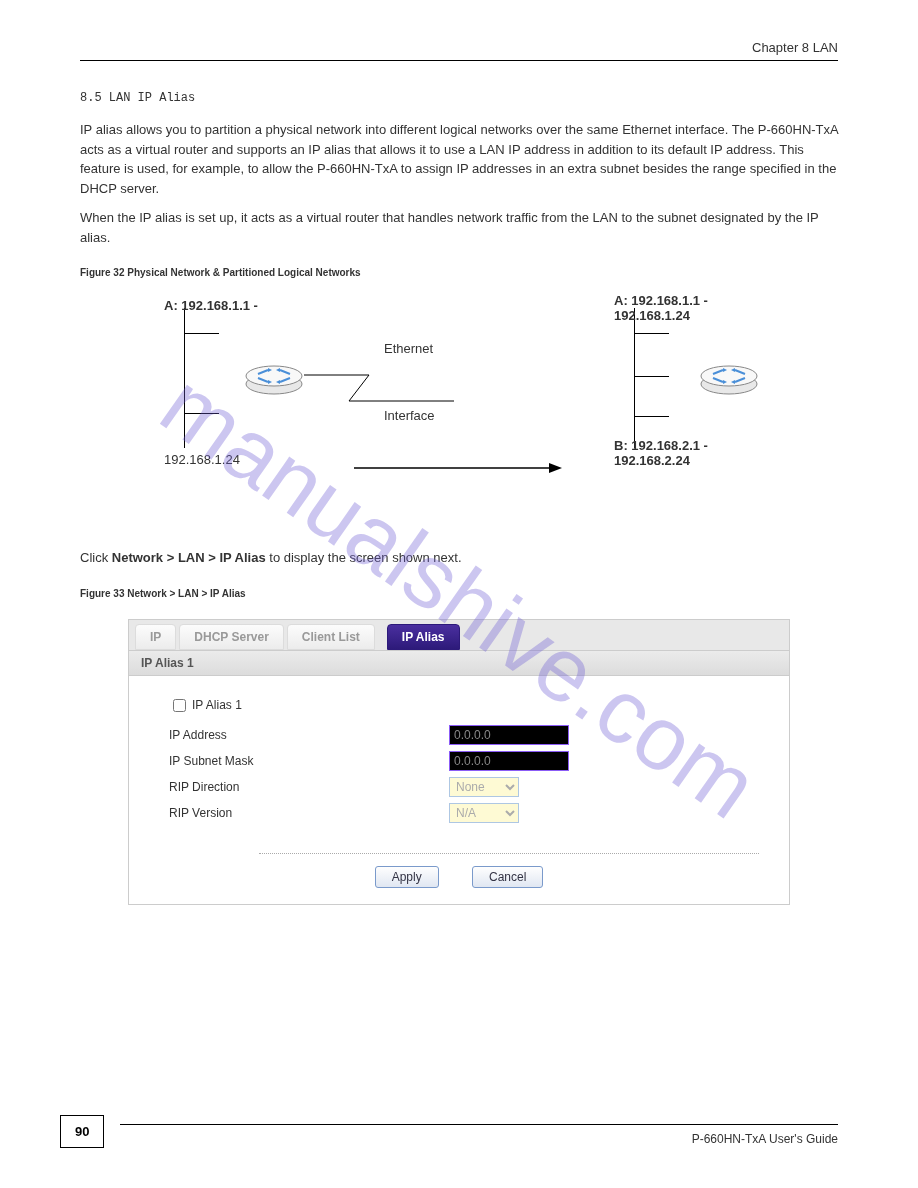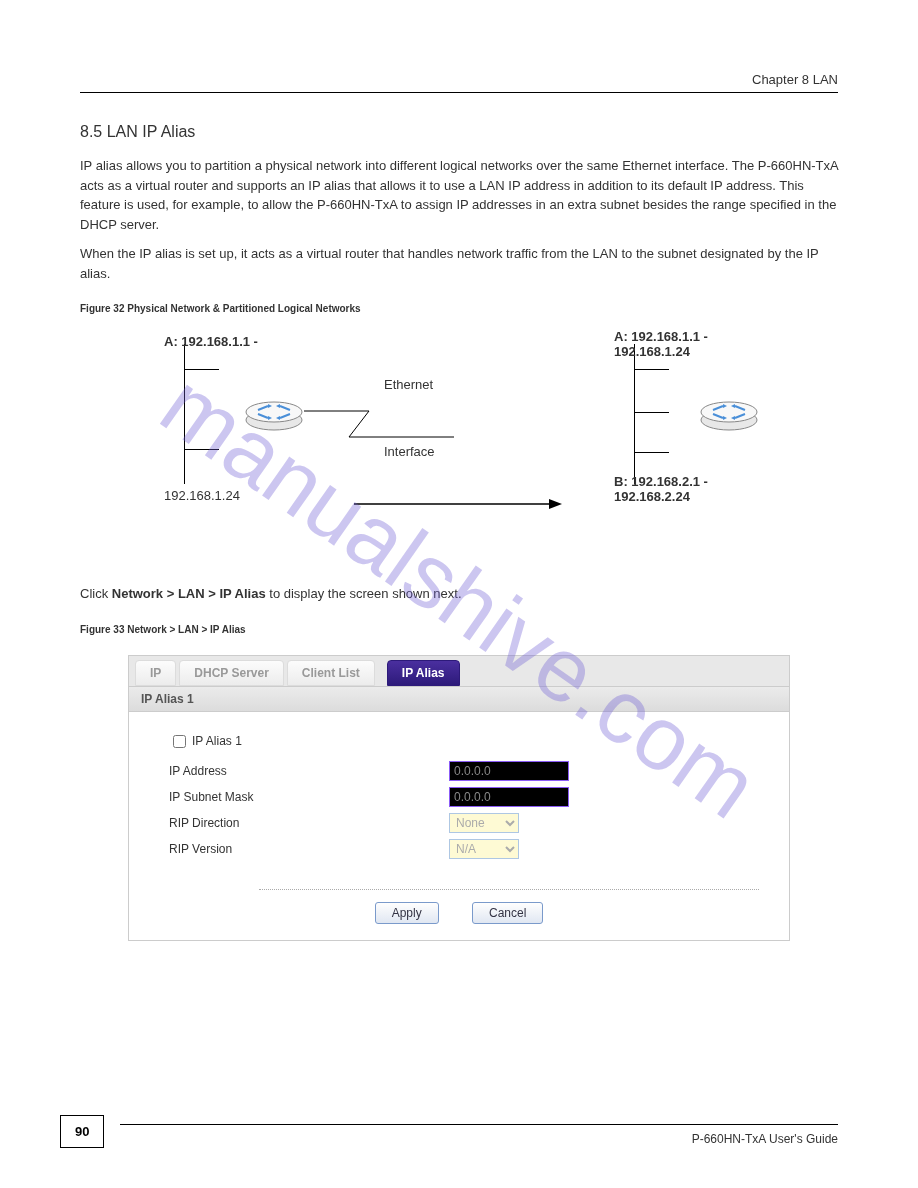--- a/index.html
+++ b/index.html
@@ -14,30 +14,29 @@
     height: 1188px;
     position: relative;
     box-sizing: border-box;
     padding: 40px 80px;
   }
   .header-text {
     text-align: right;
     font-size: 13px;
     color: #333;
     margin-bottom: 5px;
-    margin-top: 32px;
   }
   .hr-top {
     border: none;
     border-top: 1px solid #000;
     margin: 0 0 30px 0;
   }
   .section-title {
-    font-size: 16px;
-    font-family: Liberation Sans, sans-serif;
+    font-size: 12px;
+    font-family: Liberation Mono, monospace;
     color: #333;
     margin: 20px 0 15px 0;
   }
   .body-text {
     font-size: 13px;
     line-height: 1.5;
     color: #333;
     margin: 10px 0;
   }
   .figure-title {

